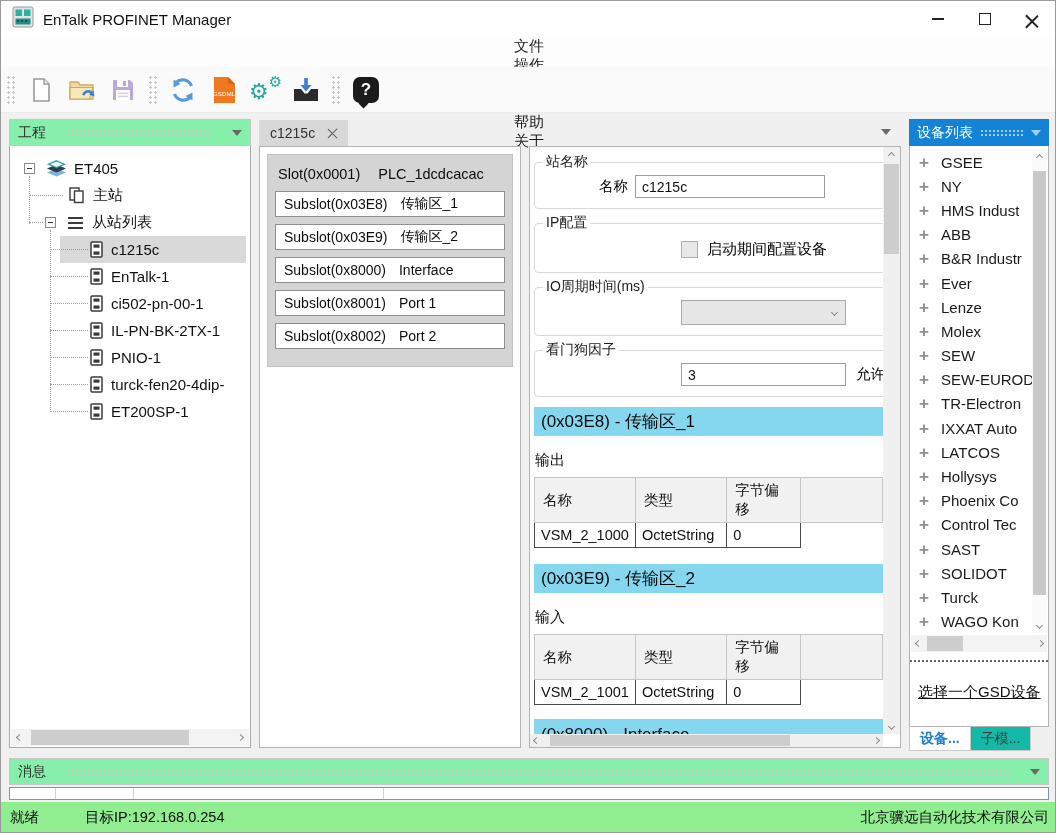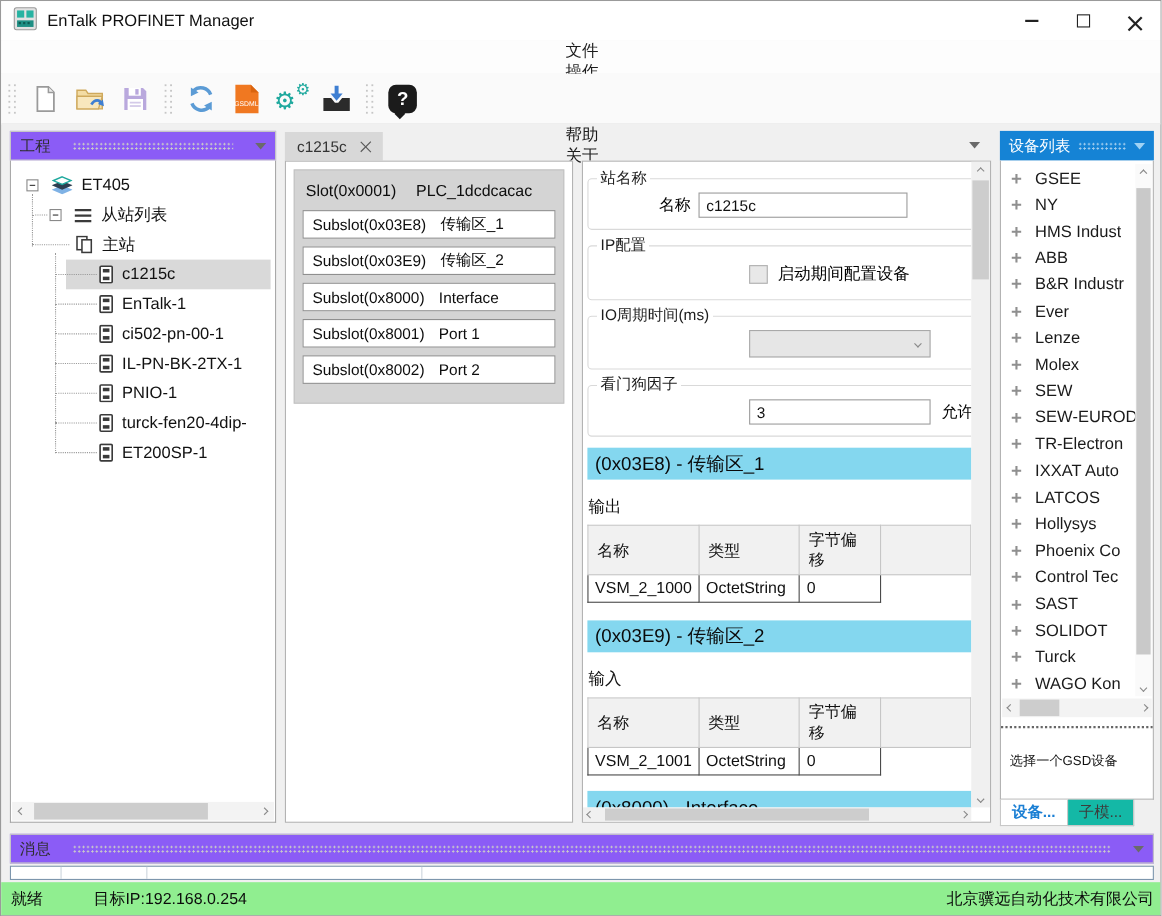--- a/index.html
+++ b/index.html
@@ -34,21 +34,21 @@
           background-size:5px 5px; }
   .tbtn { width:36px; height:36px; display:flex; align-items:center; justify-content:center; }
   .gears { position:relative; width:30px; height:30px; color:#1fa99e; }
   .gears .g1 { position:absolute; left:-1px; top:6px; font-size:22px; line-height:1; }
   .gears .g2 { position:absolute; right:-2px; top:-1px; font-size:15px; line-height:1; }
   .helpicon { position:relative; width:26px; height:26px; background:#1b1b1b; border-radius:7px;
               color:#fff; font-weight:bold; font-size:17px; display:flex; align-items:center; justify-content:center; }
   .helpicon::after { content:""; position:absolute; left:7px; bottom:-4px; width:7px; height:7px; background:#1b1b1b; transform:rotate(45deg); }
 
   
-  .phead { height:27px; border:1px solid #c6c6c6; background:#8b5cf6;
+  .phead { height:27px; border:1px solid #c6c6c6; background:#86efac;
            display:flex; align-items:center; padding:0 8px; gap:20px; }
   .ptitle { font-size:14px; color:#2e2e2e; white-space:nowrap; }
   .dots { flex:1; height:8px;
           background-image:radial-gradient(circle,#c9c9c9 .9px,transparent 1.1px);
           background-size:4px 4px; }
   .tri { width:0; height:0; border-left:5px solid transparent; border-right:5px solid transparent;
          border-top:6px solid #6a6a6a; }
 
   .chev { display:inline-block; width:7px; height:7px; border-right:1.6px solid #8a8a8a; border-bottom:1.6px solid #8a8a8a; }
   .chev.down  { transform:rotate(45deg); }
@@ -138,21 +138,21 @@
   .dbody { position:absolute; left:0; top:27px; right:0; bottom:24px; background:#fff;
            border:1px solid #b3b3b3; border-top:none; overflow:hidden; }
   .vlist { position:absolute; left:0; top:0; right:0; height:488px; overflow:hidden; padding-top:4px; }
   .vrow { height:24.2px; display:flex; align-items:center; padding-left:9px; }
   .plus { color:#8f8f8f; font-size:17px; font-weight:bold; width:13px; line-height:1; flex:0 0 auto; }
   .vname { margin-left:9px; font-size:15px; color:#1a1a1a; white-space:nowrap; overflow:hidden; max-width:96px; }
   .dvscroll { position:absolute; right:1px; top:3px; width:15px; height:484px; background:#fafafa; }
   .dvthumb { position:absolute; left:1px; right:1px; top:22px; height:424px; background:#c9c9c9; }
   .dhscroll { position:absolute; left:1px; right:1px; top:489px; height:17px; background:#f3f3f3; }
   .dsplit { position:absolute; left:0; right:0; top:514px; border-top:2px dotted #666; }
-  .dhint { position:absolute; left:8px; top:537px; font-size:12px; white-space:nowrap; color:#111; }
+  .dhint { position:absolute; left:8px; top:537px; font-size:15px; white-space:nowrap; color:#111;text-decoration:underline; }
   .dtabs { position:absolute; left:0; bottom:0; height:24px; display:flex; }
   .dtab { padding:0 10px; display:flex; align-items:center; font-size:14px; height:24px; }
   .dtab.active { background:#fff; border:1px solid #c8c8c8; border-top:none; color:#1b7fd4;font-weight:bold; }
   .dtab.inactive { background:#14b8a6; border:1px solid #c8c8c8; border-top:none; border-left:none; color:#3c3c3c; }
 
   
   .msg-panel { position:absolute; left:8px; top:757px; width:1040px; height:44px; }
   .msg-strip { position:absolute; left:0; top:29px; right:0; height:13px; background:#fff;
                border:1px solid #7d96ad; display:flex; }
   .msg-col { border-right:1px solid #ccd5dd; height:100%; }
@@ -284,45 +284,45 @@
             <svg width="19" height="17" viewBox="0 0 19 17">
               <path d="M9.5 8.5 19 12.5 9.5 16.5 0 12.5z" fill="#7fb2e5"></path>
               <path d="M9.5 4.5 19 8.5 9.5 12.5 0 8.5z" fill="#2d3e50"></path>
               <path d="M9.5 .8 17.5 4.2 9.5 7.6 1.5 4.2z" fill="#fff" stroke="#1fa99e" stroke-width="1.3"></path>
             </svg>
           </span>
           <span class="tlabel">ET405</span>
         </div>
 
         <div class="trow">
+          <span class="hstub" style="left:19px; width:34px;"></span>
+          <span class="ticon" style="margin-left:58px">
+            <svg width="17" height="17" viewBox="0 0 17 17">
+              <rect x="2" y="1" width="9" height="12" fill="#fff" stroke="#3a3a3a" stroke-width="1.4"></rect>
+              <rect x="6.5" y="4" width="8.5" height="11.5" fill="#fff" stroke="#3a3a3a" stroke-width="1.4"></rect>
+            </svg>
+          </span>
+          <span class="tlabel">主站</span>
+        </div>
+
+        <div class="trow">
           <span class="hstub" style="left:19px; width:14px;"></span>
           <span class="expbox" style="margin-left:35px">
               <span class="minus"></span>
             </span>
           <span class="ticon" style="margin-left:11px">
             <svg width="17" height="14" viewBox="0 0 17 14">
               <g stroke="#3a3a3a" stroke-width="2">
                 <line x1="1" y1="2" x2="16" y2="2"></line>
                   <line x1="1" y1="7" x2="16" y2="7"></line>
                   <line x1="1" y1="12" x2="16" y2="12"></line>
               </g>
             </svg>
           </span>
           <span class="tlabel">从站列表</span>
-        </div>
-
-        <div class="trow">
-          <span class="hstub" style="left:19px; width:34px;"></span>
-          <span class="ticon" style="margin-left:58px">
-            <svg width="17" height="17" viewBox="0 0 17 17">
-              <rect x="2" y="1" width="9" height="12" fill="#fff" stroke="#3a3a3a" stroke-width="1.4"></rect>
-              <rect x="6.5" y="4" width="8.5" height="11.5" fill="#fff" stroke="#3a3a3a" stroke-width="1.4"></rect>
-            </svg>
-          </span>
-          <span class="tlabel">主站</span>
         </div>
 
         <div>
 
             <div class="trow">
               <span class="hstub" style="left:40px; width:38px;"></span>
               <div class="srow-inner selected" style="margin-left:50px">
                 <span class="ticon" style="margin-left:30px">
                   <svg width="13" height="17" viewBox="0 0 13 17">
                     <rect x="1" y="1" width="11" height="15" rx="1" fill="#fff" stroke="#3a3a3a" stroke-width="1.5"></rect>

